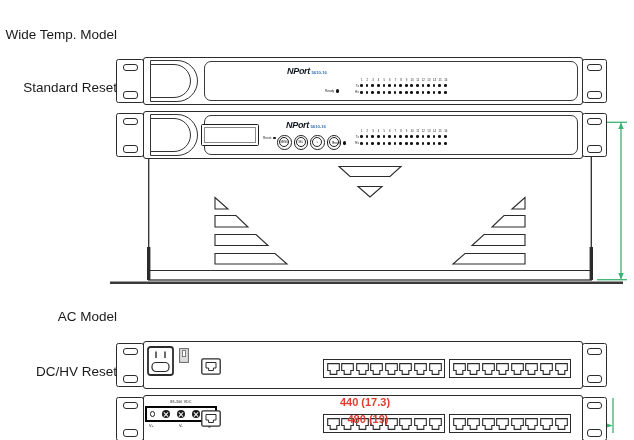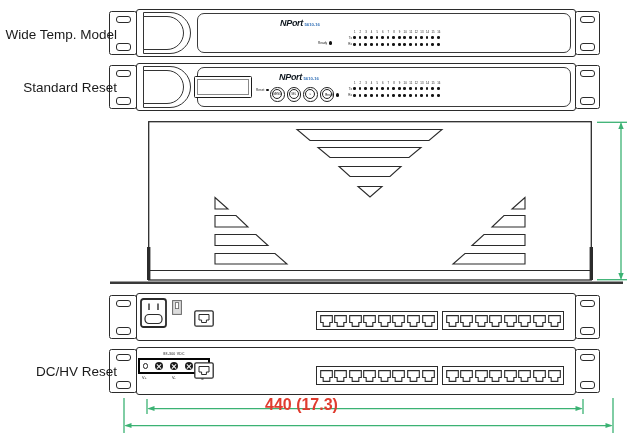--- a/index.html
+++ b/index.html
@@ -9,21 +9,21 @@
     --blue:#2e6db5;
   }
   html,body{margin:0;padding:0;background:#fff;}
   #canvas{position:relative;width:634px;height:440px;background:#fff;overflow:hidden;
           font-family:"Liberation Sans",sans-serif;color:#111;}
   #shape-layer{position:absolute;left:0;top:0;z-index:1;}
 
   .model-label{position:absolute;left:0;width:117px;text-align:right;font-size:13.5px;
                color:#1a1a1a;z-index:3;}
 
-  .panel{position:absolute;left:109px;width:491px;height:48px;z-index:2;}
+  .panel{position:absolute;left:116px;width:491px;height:48px;z-index:2;margin-top:48px;}
   .ear{position:absolute;border:1.4px solid var(--line);border-radius:2.5px;background:#fff;
        display:flex;flex-direction:column;justify-content:space-between;align-items:center;
        padding:3.5px 0;box-sizing:border-box;width:28px;height:44px;top:2px;}
   .ear.r{width:25px;}
   .slot{width:13px;height:5.5px;border:1.1px solid var(--line);border-radius:3px;background:#fff;}
   .chassis{position:absolute;left:27px;top:0;width:440px;height:48px;border:1.4px solid var(--line);
            border-radius:3px;background:#fff;box-sizing:border-box;}
   .dcurve{position:absolute;border:1.2px solid #333;background:#fff;box-sizing:border-box;}
   .d-outer{left:34px;top:3px;width:48px;height:42px;border-radius:0 23px 23px 0;}
   .d-inner{left:34px;top:7px;width:41px;height:34px;border-radius:0 19px 19px 0;}
@@ -68,21 +68,21 @@
               justify-content:space-between;padding:0 2.5px;}
   .term-hole{width:3.6px;height:3.6px;border:0.9px solid #222;border-radius:50%;}
   .term-screw{width:8.6px;height:8.6px;border-radius:50%;background:#1c1c1c;position:relative;}
   .term-screw::before,.term-screw::after{content:"";position:absolute;left:1.4px;right:1.4px;top:50%;
               height:1px;background:#fff;}
   .term-screw::before{transform:rotate(45deg);}
   .term-screw::after{transform:rotate(-45deg);}
   .term-symbols{position:absolute;left:33px;top:28.5px;width:62px;display:flex;
                 justify-content:space-between;font-size:3.8px;color:#111;}
 
-  .dim-text{position:absolute;width:200px;font-size:16px;font-weight:bold;
+  .dim-text{position:absolute;width:200px;text-align:center;font-size:11px;font-weight:bold;
             color:var(--red);z-index:3;}
 </style>
 </head>
 <body>
 
 <div id="canvas">
 
   <svg id="shape-layer" width="634" height="440" viewBox="0 0 634 440">
 
     <g stroke="#2b2b2b" fill="#fff">
@@ -134,20 +134,21 @@
       <line x1="124" y1="398" x2="124" y2="433"></line>
       <line x1="613" y1="398" x2="613" y2="433"></line>
       <line x1="125.5" y1="425.6" x2="611.5" y2="425.6"></line>
       <polygon points="124.5,425.6 131.5,423.1 131.5,428.1" stroke="none"></polygon>
       <polygon points="612.5,425.6 605.5,423.1 605.5,428.1" stroke="none"></polygon>
     </g>
   </svg>
 
   <div class="model-label" style="top:27px">Wide Temp. Model</div>
   <div class="model-label" style="top:80px">Standard Reset</div>
+  <div class="model-label" style="top:309px">AC Model</div>
   <div class="model-label" style="top:364px">DC/HV Reset</div>
 
   <div class="panel" style="top:9px">
     <div class="ear">
       <span class="slot"></span>
       <span class="slot"></span>
     </div>
     <div class="chassis"></div>
     <div class="dcurve d-outer"></div>
     <div class="dcurve d-inner"></div>
@@ -485,14 +486,15 @@
             <path d="M0.7 0.7 H13.3 V8.2 H10.6 V12.3 H3.4 V8.2 H0.7 Z" fill="#fff" stroke="#2b2b2b" stroke-width="1.2"></path>
           </svg></span>
       </div>
     <div class="ear r" style="left:466px">
       <span class="slot"></span>
       <span class="slot"></span>
     </div>
   </div>
 
   <div class="dim-text" style="left:265px;top:396px">440 (17.3)</div>
+  <div class="dim-text" style="left:268px;top:413px">480 (19)</div>
 
 </div>
 
 </body></html>

